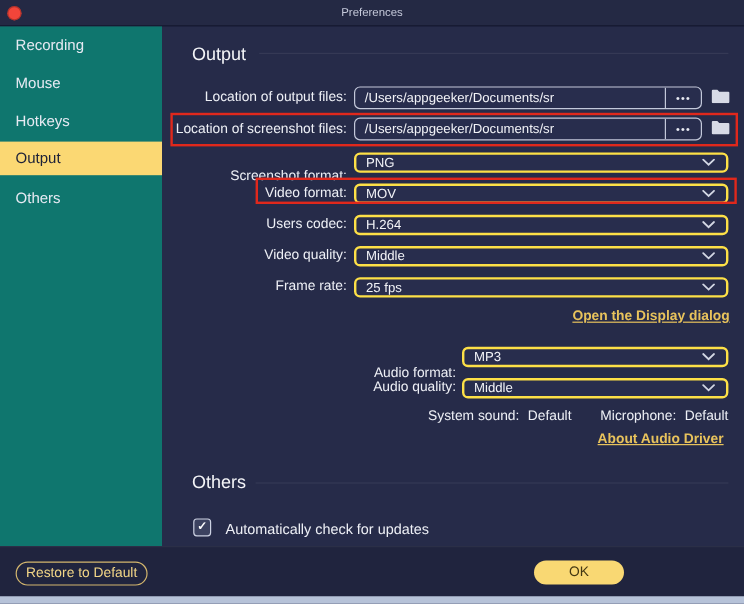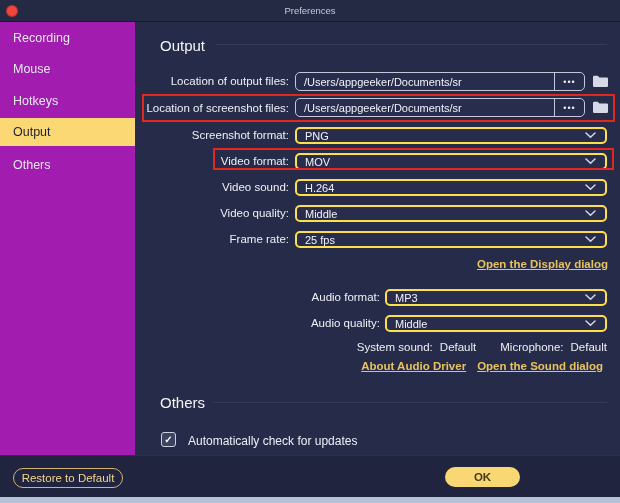--- a/index.html
+++ b/index.html
@@ -6,21 +6,21 @@
   body { width:620px; height:503px; font-family:"Liberation Sans", sans-serif; background:#b6c2d8; }
   .window { position:relative; width:620px; height:503px; overflow:hidden; background:#b6c2d8; }
   .app { position:absolute; left:0; top:0; width:620px; height:497px; background:#262b49; }
 
   
   .titlebar { position:absolute; left:0; top:0; width:620px; height:22px; background:#242944; border-bottom:1px solid #141830; }
   .traffic-close { position:absolute; left:6px; top:5px; width:12px; height:12px; border-radius:50%; background:#f2453a; box-shadow:inset 0 0 0 1px rgba(0,0,0,.25); cursor:default; }
   .window-title { text-align:center; line-height:22px; font-size:9.5px; color:#c6cadb; }
 
   
-  .sidebar { position:absolute; left:0; top:22px; width:135px; height:433px; background:#a21caf; }
+  .sidebar { position:absolute; left:0; top:22px; width:135px; height:433px; background:#0f766e; }
   .side-item { position:absolute; left:0; width:135px; height:28px; line-height:28px; padding-left:13px; font-size:12.5px; color:#e7eaf3; cursor:default; }
   .side-item.active { background:#fbd873; color:#1d2138; font-weight:500; }
 
   
   .sec-heading { position:absolute; font-size:15px; font-weight:500; color:#f4f5f8; white-space:nowrap; }
   .sec-rule { position:absolute; height:1px; background:rgba(255,255,255,0.07); }
 
   
   .flabel { position:absolute; font-size:11.5px; color:#eef0f6; white-space:nowrap; }
 
@@ -49,21 +49,21 @@
 
   
   .red-box { position:absolute; border:2px solid #e0281c; pointer-events:none; z-index:5; }
   .red-box-1 { left:142px; top:94px; width:473px; height:28px; }
   .red-box-2 { left:213px; top:148px; width:401px; height:22px; }
 
   
   .footer { position:absolute; left:0; top:455px; width:620px; height:42px; background:#20243e; border-top:1px solid rgba(255,255,255,0.05); }
   .btn { position:absolute; height:20px; border-radius:10px; font-size:11.5px; display:flex; align-items:center; justify-content:center; cursor:default; white-space:nowrap; }
   .btn-restore { left:13px; top:12px; width:110px; border:1px solid #d3b66e; color:#f3d687; background:transparent;text-align:center; }
-  .btn-ok { left:445px; top:11px; width:75px; background:#f9d873; color:#443813; font-weight:700; border:none; }
+  .btn-ok { left:445px; top:11px; width:75px; background:#f9d873; color:#443813; font-weight:400; border:none; }
   .btn-cancel { left:529px; top:11px; width:74px; border:1px solid #c9ae6e; color:#eef0f6; background:transparent; }
 
   .desktop-strip { position:absolute; left:0; top:497px; width:620px; height:6px; background:#b6c2d8; }
 </style>
 </head>
 <body>
 
 <div class="window">
   <div class="app">
 
@@ -107,42 +107,42 @@
     </div>
     <div class="folder-btn" style="top:99px">
       <span>
         <svg width="15" height="12" viewBox="0 0 15 12">
             <path d="M0 2 q0 -1.2 1.2 -1.2 h3.6 l1.6 1.6 h7.4 q1.2 0 1.2 1.2 v7.2 q0 1.2 -1.2 1.2 h-12.6 q-1.2 0 -1.2 -1.2 Z" fill="#d7dae6"></path>
           </svg>
       </span>
     </div>
     <div class="red-box red-box-1"></div>
 
-    <div class="flabel" style="right:331px; top:129px">Screenshot format:</div>
+    <div class="flabel" style="right:331px; top:141px">Screenshot format:</div>
     <div class="dropdown" style="top:127px">
       <span>PNG</span>
       <span class="dd-chevron">
           <svg width="11" height="7" viewBox="0 0 11 7">
             <path d="M1 1 L5.5 5.3 L10 1" fill="none" stroke="#d3d7e4" stroke-width="1.5" stroke-linecap="round"></path>
           </svg>
         </span>
     </div>
 
     <div class="flabel" style="right:331px; top:155px">Video format:</div>
     <div class="dropdown" style="top:153px">
       <span>MOV</span>
       <span class="dd-chevron">
           <svg width="11" height="7" viewBox="0 0 11 7">
             <path d="M1 1 L5.5 5.3 L10 1" fill="none" stroke="#d3d7e4" stroke-width="1.5" stroke-linecap="round"></path>
           </svg>
         </span>
     </div>
     <div class="red-box red-box-2"></div>
 
-    <div class="flabel" style="right:331px; top:181px">Video sound:</div>
+    <div class="flabel" style="right:331px; top:181px">Users codec:</div>
     <div class="dropdown" style="top:179px">
       <span>H.264</span>
       <span class="dd-chevron">
           <svg width="11" height="7" viewBox="0 0 11 7">
             <path d="M1 1 L5.5 5.3 L10 1" fill="none" stroke="#d3d7e4" stroke-width="1.5" stroke-linecap="round"></path>
           </svg>
         </span>
     </div>
 
     <div class="flabel" style="right:331px; top:207px">Video quality:</div>
@@ -160,21 +160,21 @@
       <span>25 fps</span>
       <span class="dd-chevron">
           <svg width="11" height="7" viewBox="0 0 11 7">
             <path d="M1 1 L5.5 5.3 L10 1" fill="none" stroke="#d3d7e4" stroke-width="1.5" stroke-linecap="round"></path>
           </svg>
         </span>
     </div>
 
     <span class="link link-display">Open the Display dialog</span>
 
-    <div class="flabel" style="right:240px; top:291px">Audio format:</div>
+    <div class="flabel" style="right:240px; top:305px">Audio format:</div>
     <div class="dropdown audio" style="top:289px">
       <span>MP3</span>
       <span class="dd-chevron">
           <svg width="11" height="7" viewBox="0 0 11 7">
             <path d="M1 1 L5.5 5.3 L10 1" fill="none" stroke="#d3d7e4" stroke-width="1.5" stroke-linecap="round"></path>
           </svg>
         </span>
     </div>
 
     <div class="flabel" style="right:240px; top:317px">Audio quality:</div>
@@ -189,21 +189,20 @@
 
     <div class="sound-info">
       <span>System sound:</span>
       <span class="val">Default</span>
       <span class="pair2">Microphone:</span>
       <span class="val">Default</span>
     </div>
 
     <div class="bottom-links">
       <span class="link">About Audio Driver</span>
-      <span class="link">Open the Sound dialog</span>
     </div>
 
     <div class="sec-heading" style="left:160px; top:394px">Others</div>
     <div class="sec-rule" style="left:213px; top:402px; width:394px"></div>
 
     <div class="checkbox"><span>✓</span></div>
     <div class="checkbox-label">Automatically check for updates</div>
 
     <div class="footer">
       <div class="btn btn-restore">Restore to Default</div>

